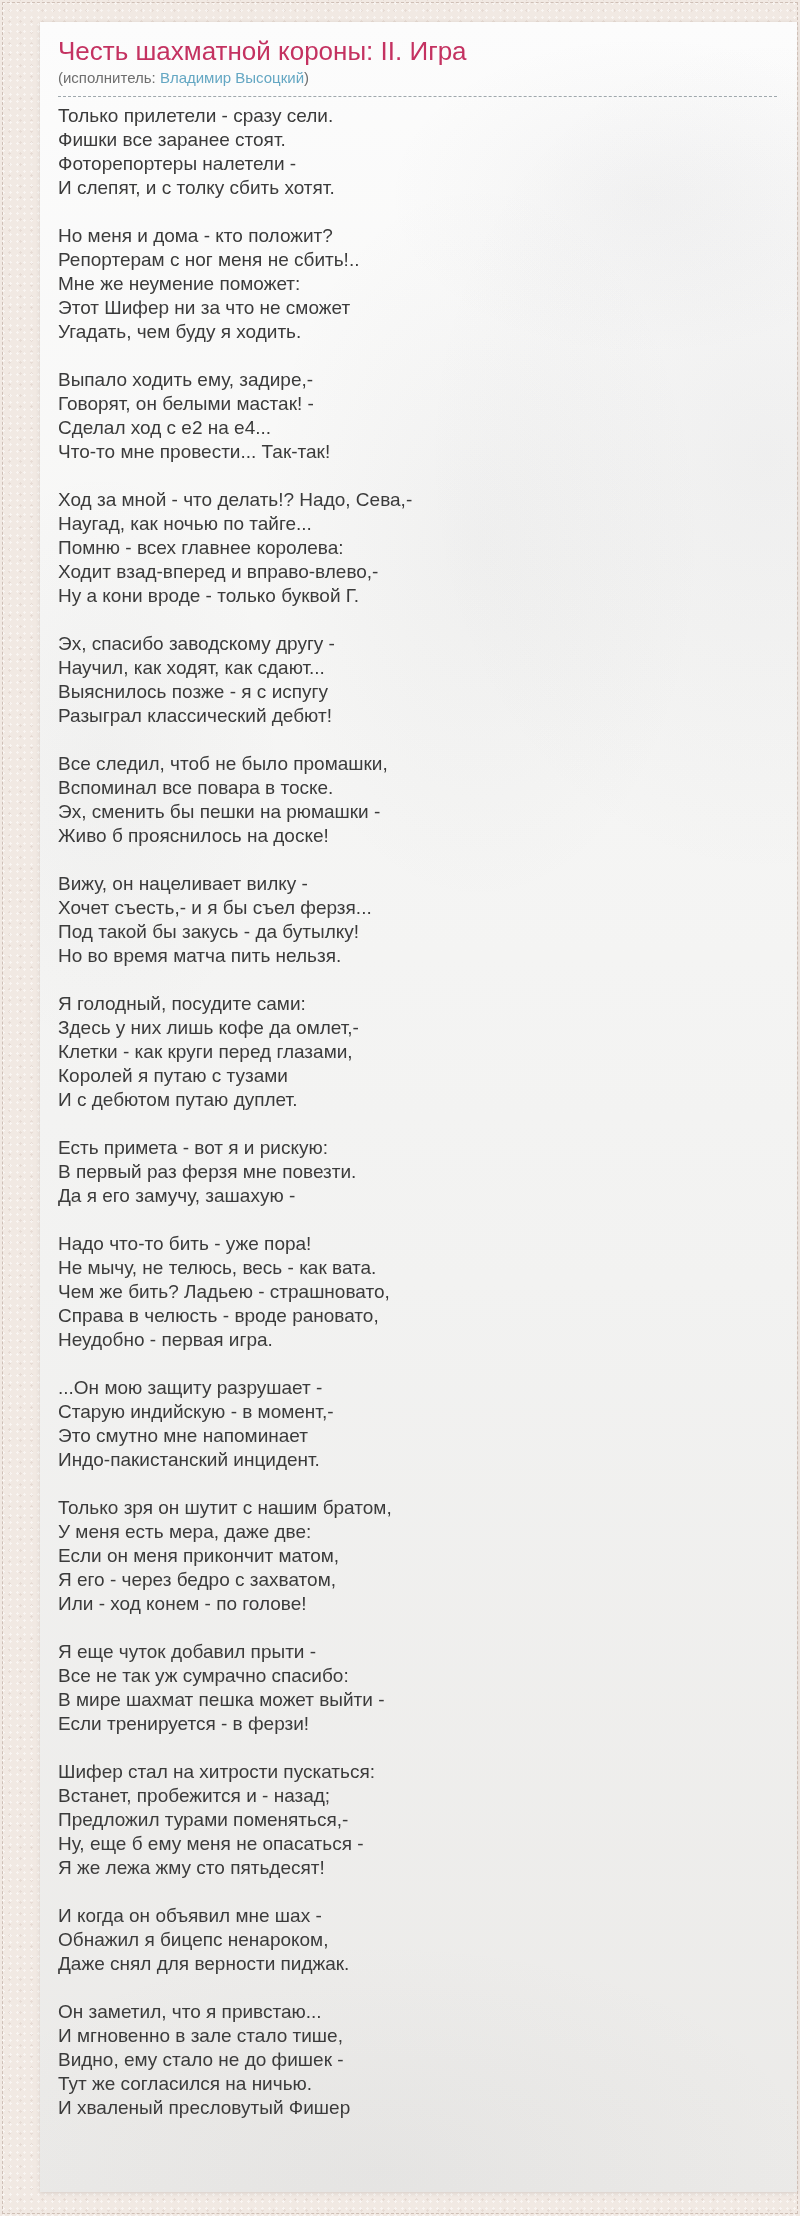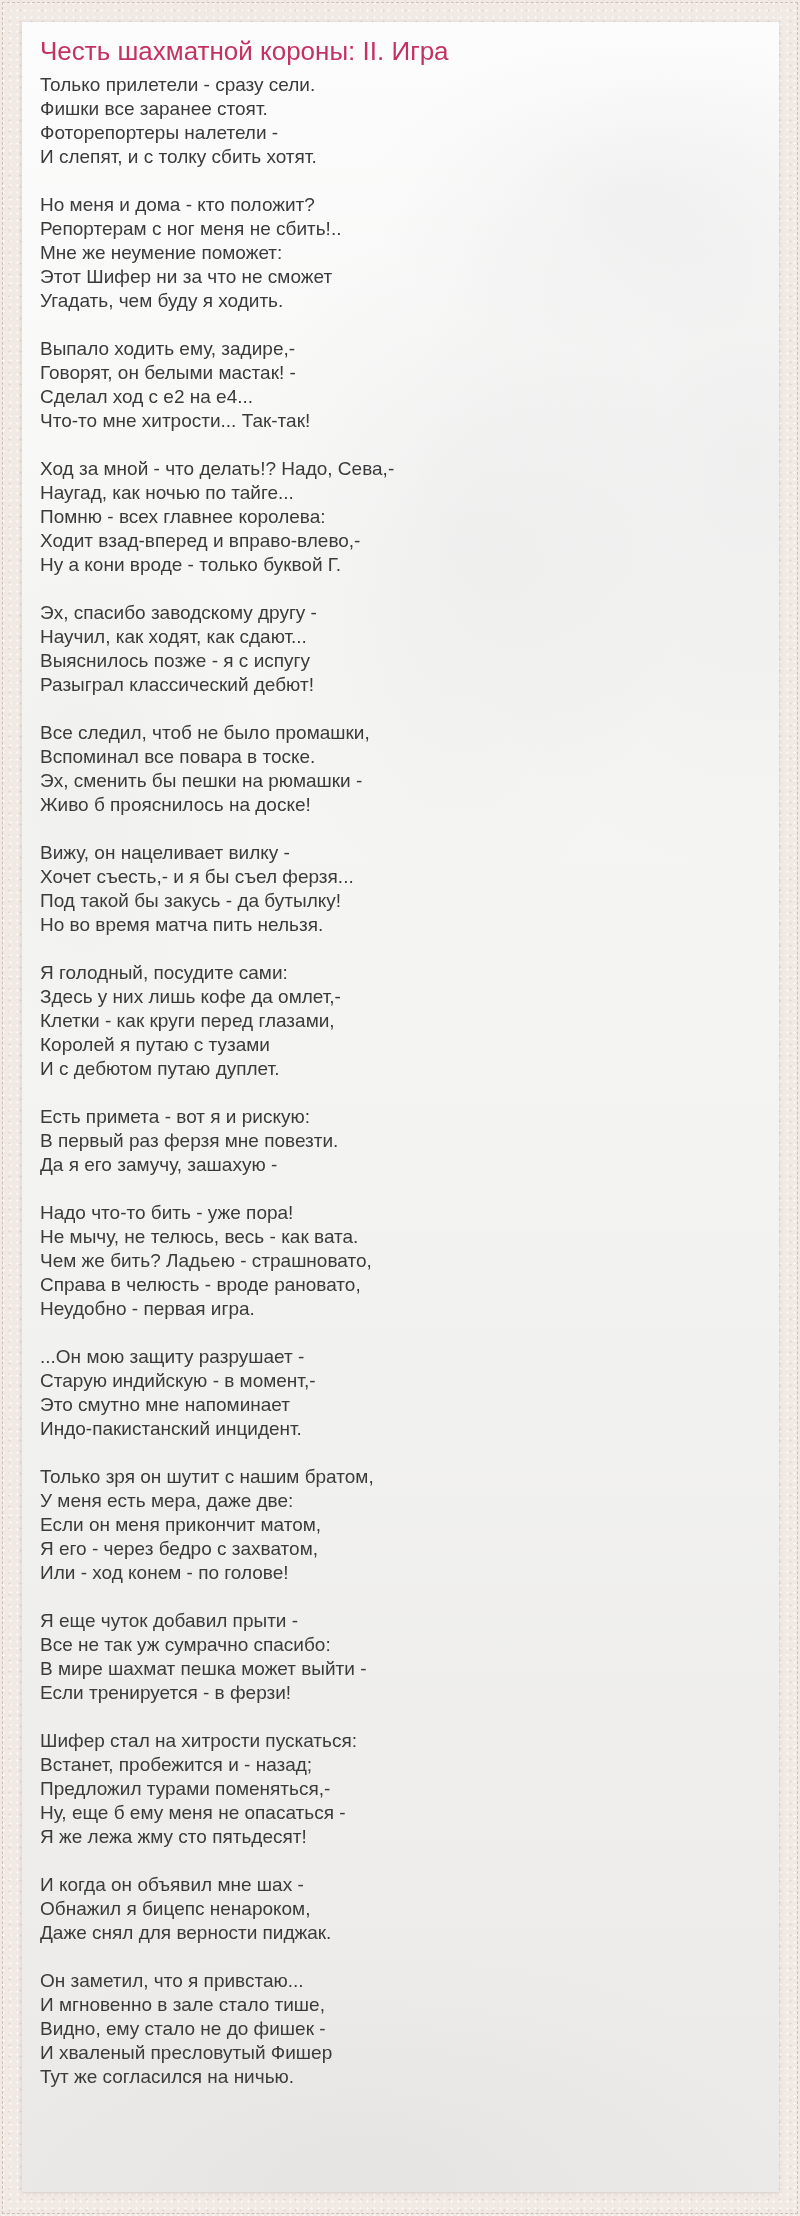--- a/index.html
+++ b/index.html
@@ -30,21 +30,21 @@
     position: absolute;
     width: 14px;
     border-top: 1px solid rgba(214,120,130,0.45);
     z-index: 1;
   }
   .scratch.s1 { left: 58px;  top: 2158px; transform: rotate(38deg); }
   .scratch.s2 { left: 472px; top: 2150px; transform: rotate(-32deg); width: 12px; }
   .scratch.s3 { left: 742px; top: 46px;  transform: rotate(24deg);  width: 10px; }
   .card {
     position: absolute;
-    left: 22px;
+    left: 40px;
     top: 22px;
     width: 757px;
     height: 2170px;
     z-index: 2;
     box-sizing: border-box;
     padding: 12px 20px 40px 18px;
     background:
       radial-gradient(ellipse 420px 260px at 80% 8%,  rgba(110,110,118,0.05), transparent 62%),
       radial-gradient(ellipse 520px 640px at 96% 20%, rgba(100,100,110,0.06), transparent 66%),
       radial-gradient(ellipse 320px 520px at 58% 24%, rgba(110,110,116,0.05), transparent 70%),
@@ -87,39 +87,40 @@
 </head>
 <body>
 
 <div class="page-border"></div>
 <div class="scratch s1"></div>
 <div class="scratch s2"></div>
 <div class="scratch s3"></div>
 
 <div class="card">
   <h1 class="title">Честь шахматной короны: II. Игра</h1>
+  <div class="performer-line"><span>(исполнитель: </span><a class="artist-link">Владимир Высоцкий</a><span>)</span></div>
   <div class="lyrics">
       <div class="stanza">
         <div class="line">Только прилетели - сразу сели.</div>
         <div class="line">Фишки все заранее стоят.</div>
         <div class="line">Фоторепортеры налетели -</div>
         <div class="line">И слепят, и с толку сбить хотят.</div>
       </div>
       <div class="stanza">
         <div class="line">Но меня и дома - кто положит?</div>
         <div class="line">Репортерам с ног меня не сбить!..</div>
         <div class="line">Мне же неумение поможет:</div>
         <div class="line">Этот Шифер ни за что не сможет</div>
         <div class="line">Угадать, чем буду я ходить.</div>
       </div>
       <div class="stanza">
         <div class="line">Выпало ходить ему, задире,-</div>
         <div class="line">Говорят, он белыми мастак! -</div>
         <div class="line">Сделал ход с е2 на е4...</div>
-        <div class="line">Что-то мне хитрости... Так-так!</div>
+        <div class="line">Что-то мне провести... Так-так!</div>
       </div>
       <div class="stanza">
         <div class="line">Ход за мной - что делать!? Надо, Сева,-</div>
         <div class="line">Наугад, как ночью по тайге...</div>
         <div class="line">Помню - всех главнее королева:</div>
         <div class="line">Ходит взад-вперед и вправо-влево,-</div>
         <div class="line">Ну а кони вроде - только буквой Г.</div>
       </div>
       <div class="stanza">
         <div class="line">Эх, спасибо заводскому другу -</div>
@@ -186,17 +187,17 @@
       </div>
       <div class="stanza">
         <div class="line">И когда он объявил мне шах -</div>
         <div class="line">Обнажил я бицепс ненароком,</div>
         <div class="line">Даже снял для верности пиджак.</div>
       </div>
       <div class="stanza">
         <div class="line">Он заметил, что я привстаю...</div>
         <div class="line">И мгновенно в зале стало тише,</div>
         <div class="line">Видно, ему стало не до фишек -</div>
+        <div class="line">Тут же согласился на ничью.</div>
         <div class="line">И хваленый пресловутый Фишер</div>
-        <div class="line">Тут же согласился на ничью.</div>
       </div>
     </div>
 </div>
 
 </body></html>

